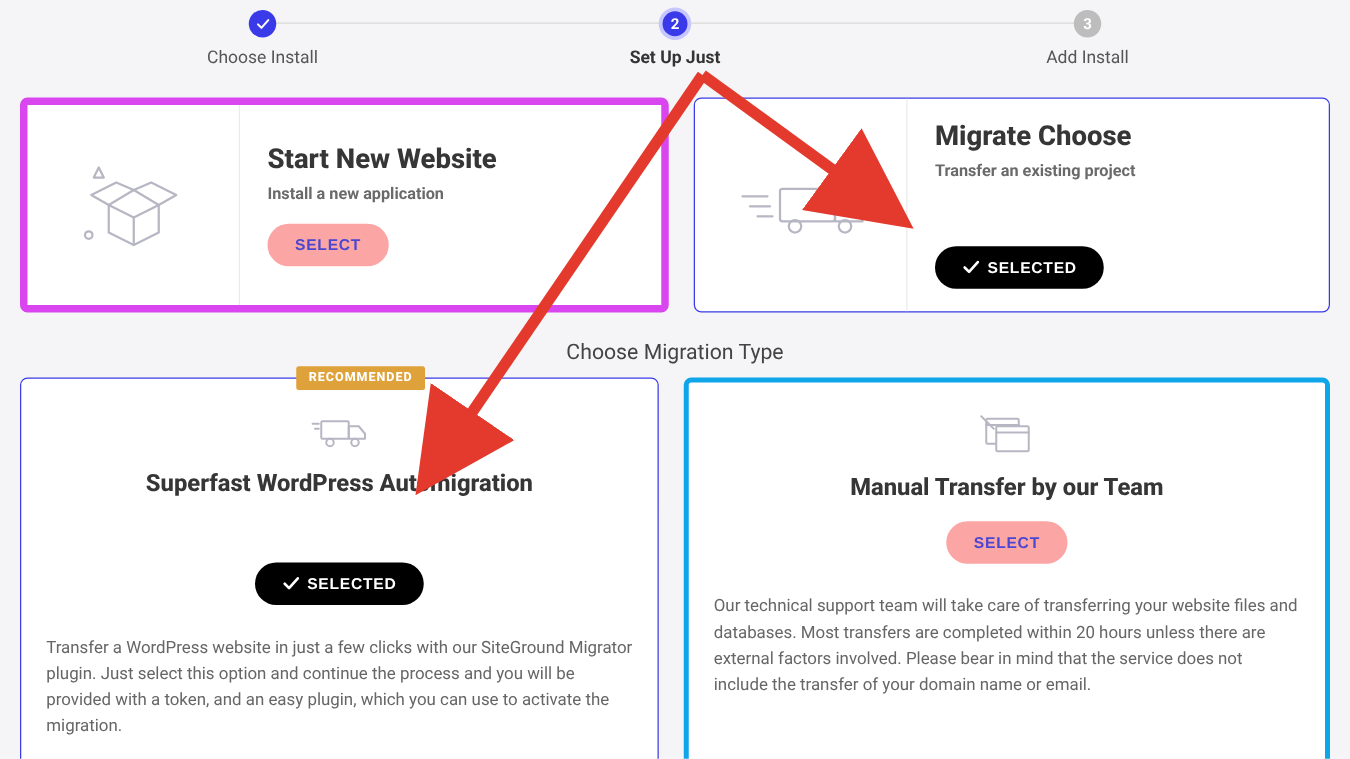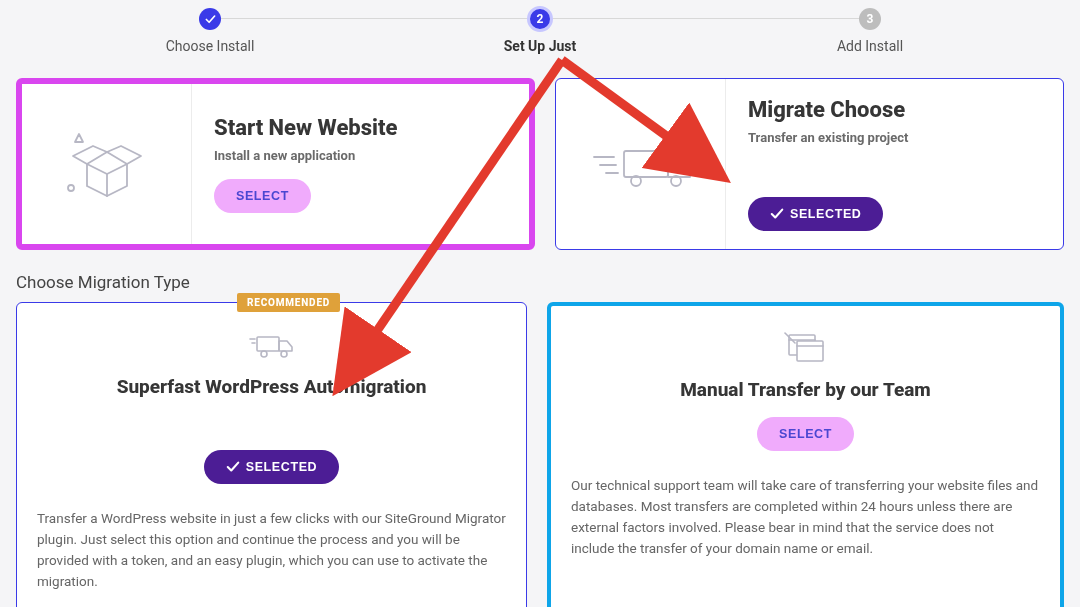--- a/index.html
+++ b/index.html
@@ -96,29 +96,30 @@
     align-items: center;
     gap: 6px;
     border-radius: 999px;
     padding: 10px 22px;
     font-size: 12.5px;
     font-weight: 800;
     letter-spacing: 0.6px;
     cursor: pointer;
     border: none;
   }
-  .btn-light { background: #f0abfc; color: #4b47d1; }
-  .btn-filled { background: #4c1d95; color: #fff; margin-top: 36px; }
+  .btn-light { background: #fca5a5; color: #4b47d1; }
+  .btn-filled { background: #000000; color: #fff; margin-top: 36px; }
   .btn-check { width:14px; height:14px; }
 
   .section-title {
     font-size: 17px;
     font-weight: 400;
     color: #444;
     padding: 22px 16px 10px;
+    text-align: center;
   }
 
   
   .mig-row {
     display: flex;
     gap: 20px;
     padding: 0 16px;
   }
   .mig-card {
     background: #fff;
@@ -302,21 +303,21 @@
           <rect x="14" y="10" width="26" height="20" rx="1" fill="#fff"></rect>
           <line x1="14" y1="15" x2="40" y2="15"></line>
           <line x1="2" y1="2" x2="12" y2="12"></line>
         </g>
       </svg>
     </div>
     <div class="mig-title">Manual Transfer by our Team</div>
     <button class="btn btn-light">
       <span>SELECT</span>
     </button>
-    <div class="mig-desc">Our technical support team will take care of transferring your website files and databases. Most transfers are completed within 24 hours unless there are external factors involved. Please bear in mind that the service does not include the transfer of your domain name or email.</div>
+    <div class="mig-desc">Our technical support team will take care of transferring your website files and databases. Most transfers are completed within 20 hours unless there are external factors involved. Please bear in mind that the service does not include the transfer of your domain name or email.</div>
     <div class="mig-footer">Free</div>
   </div>
 
 </div>
 
 <svg class="arrow-svg">
   <defs>
     <marker id="ah" viewBox="0 0 12 12" refX="10" refY="6" markerWidth="9" markerHeight="9" orient="auto">
       <path d="M0,0 L12,6 L0,12 z" fill="#e33a2d"></path>
     </marker>

